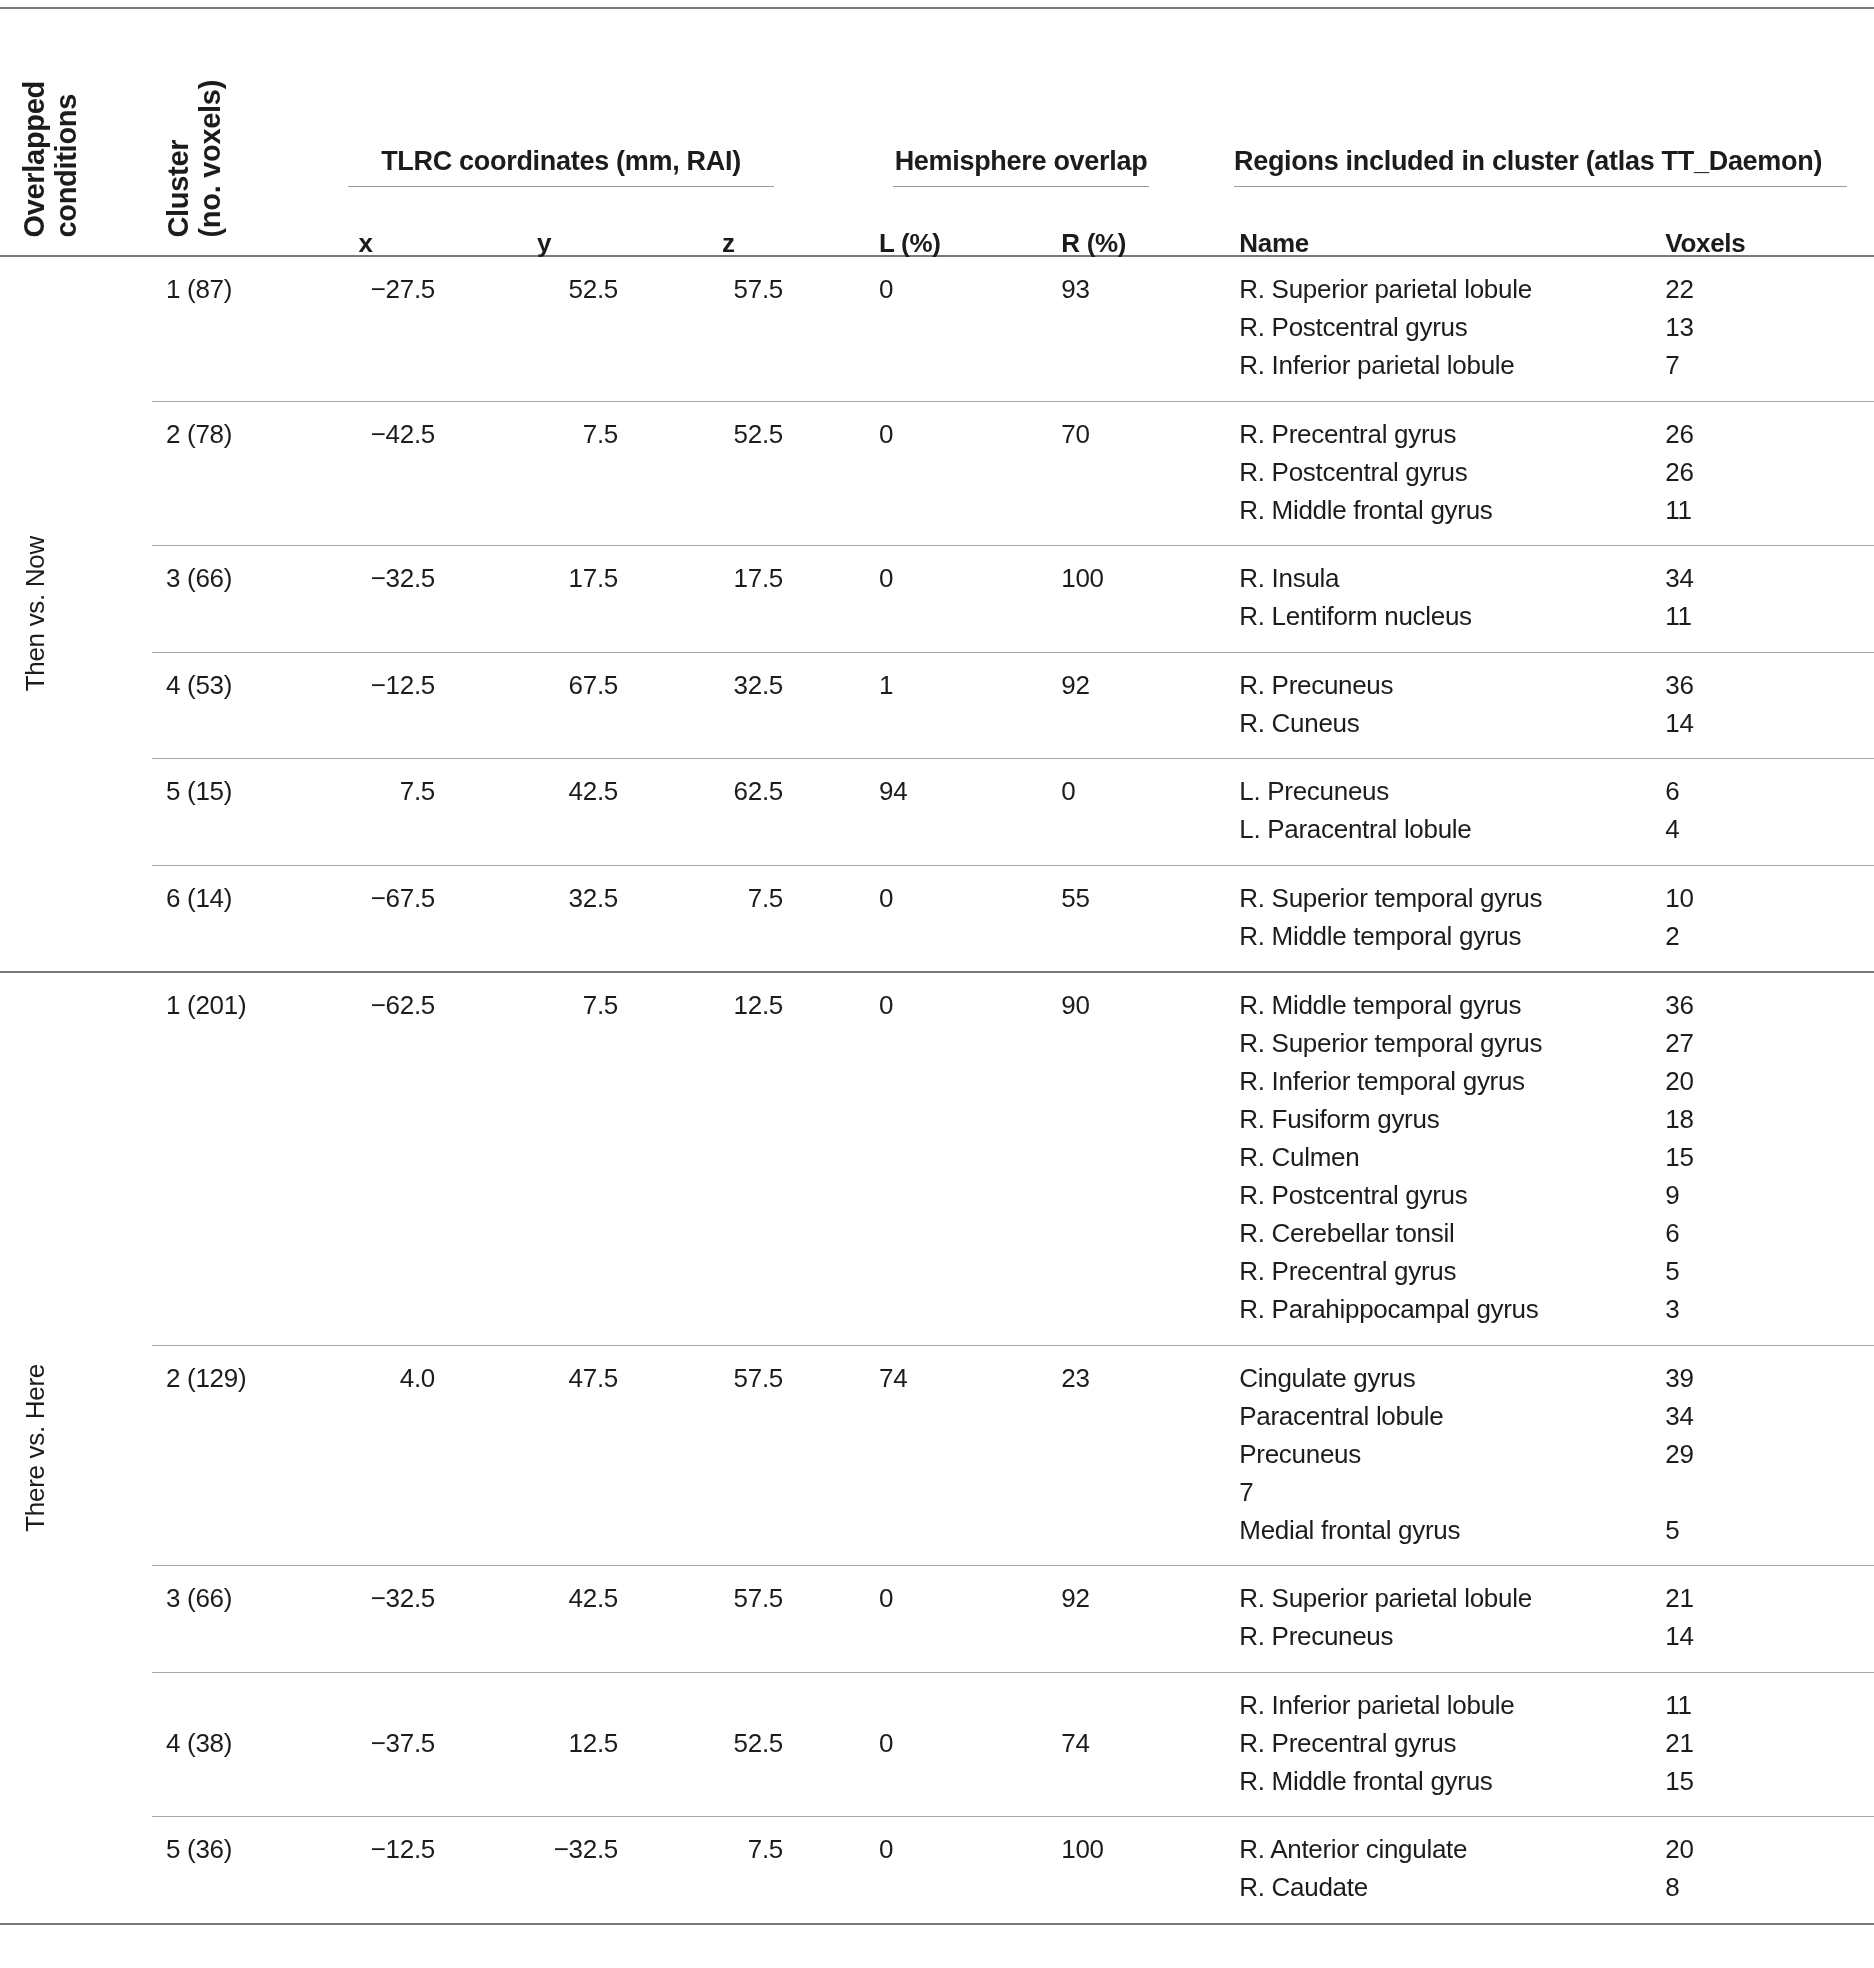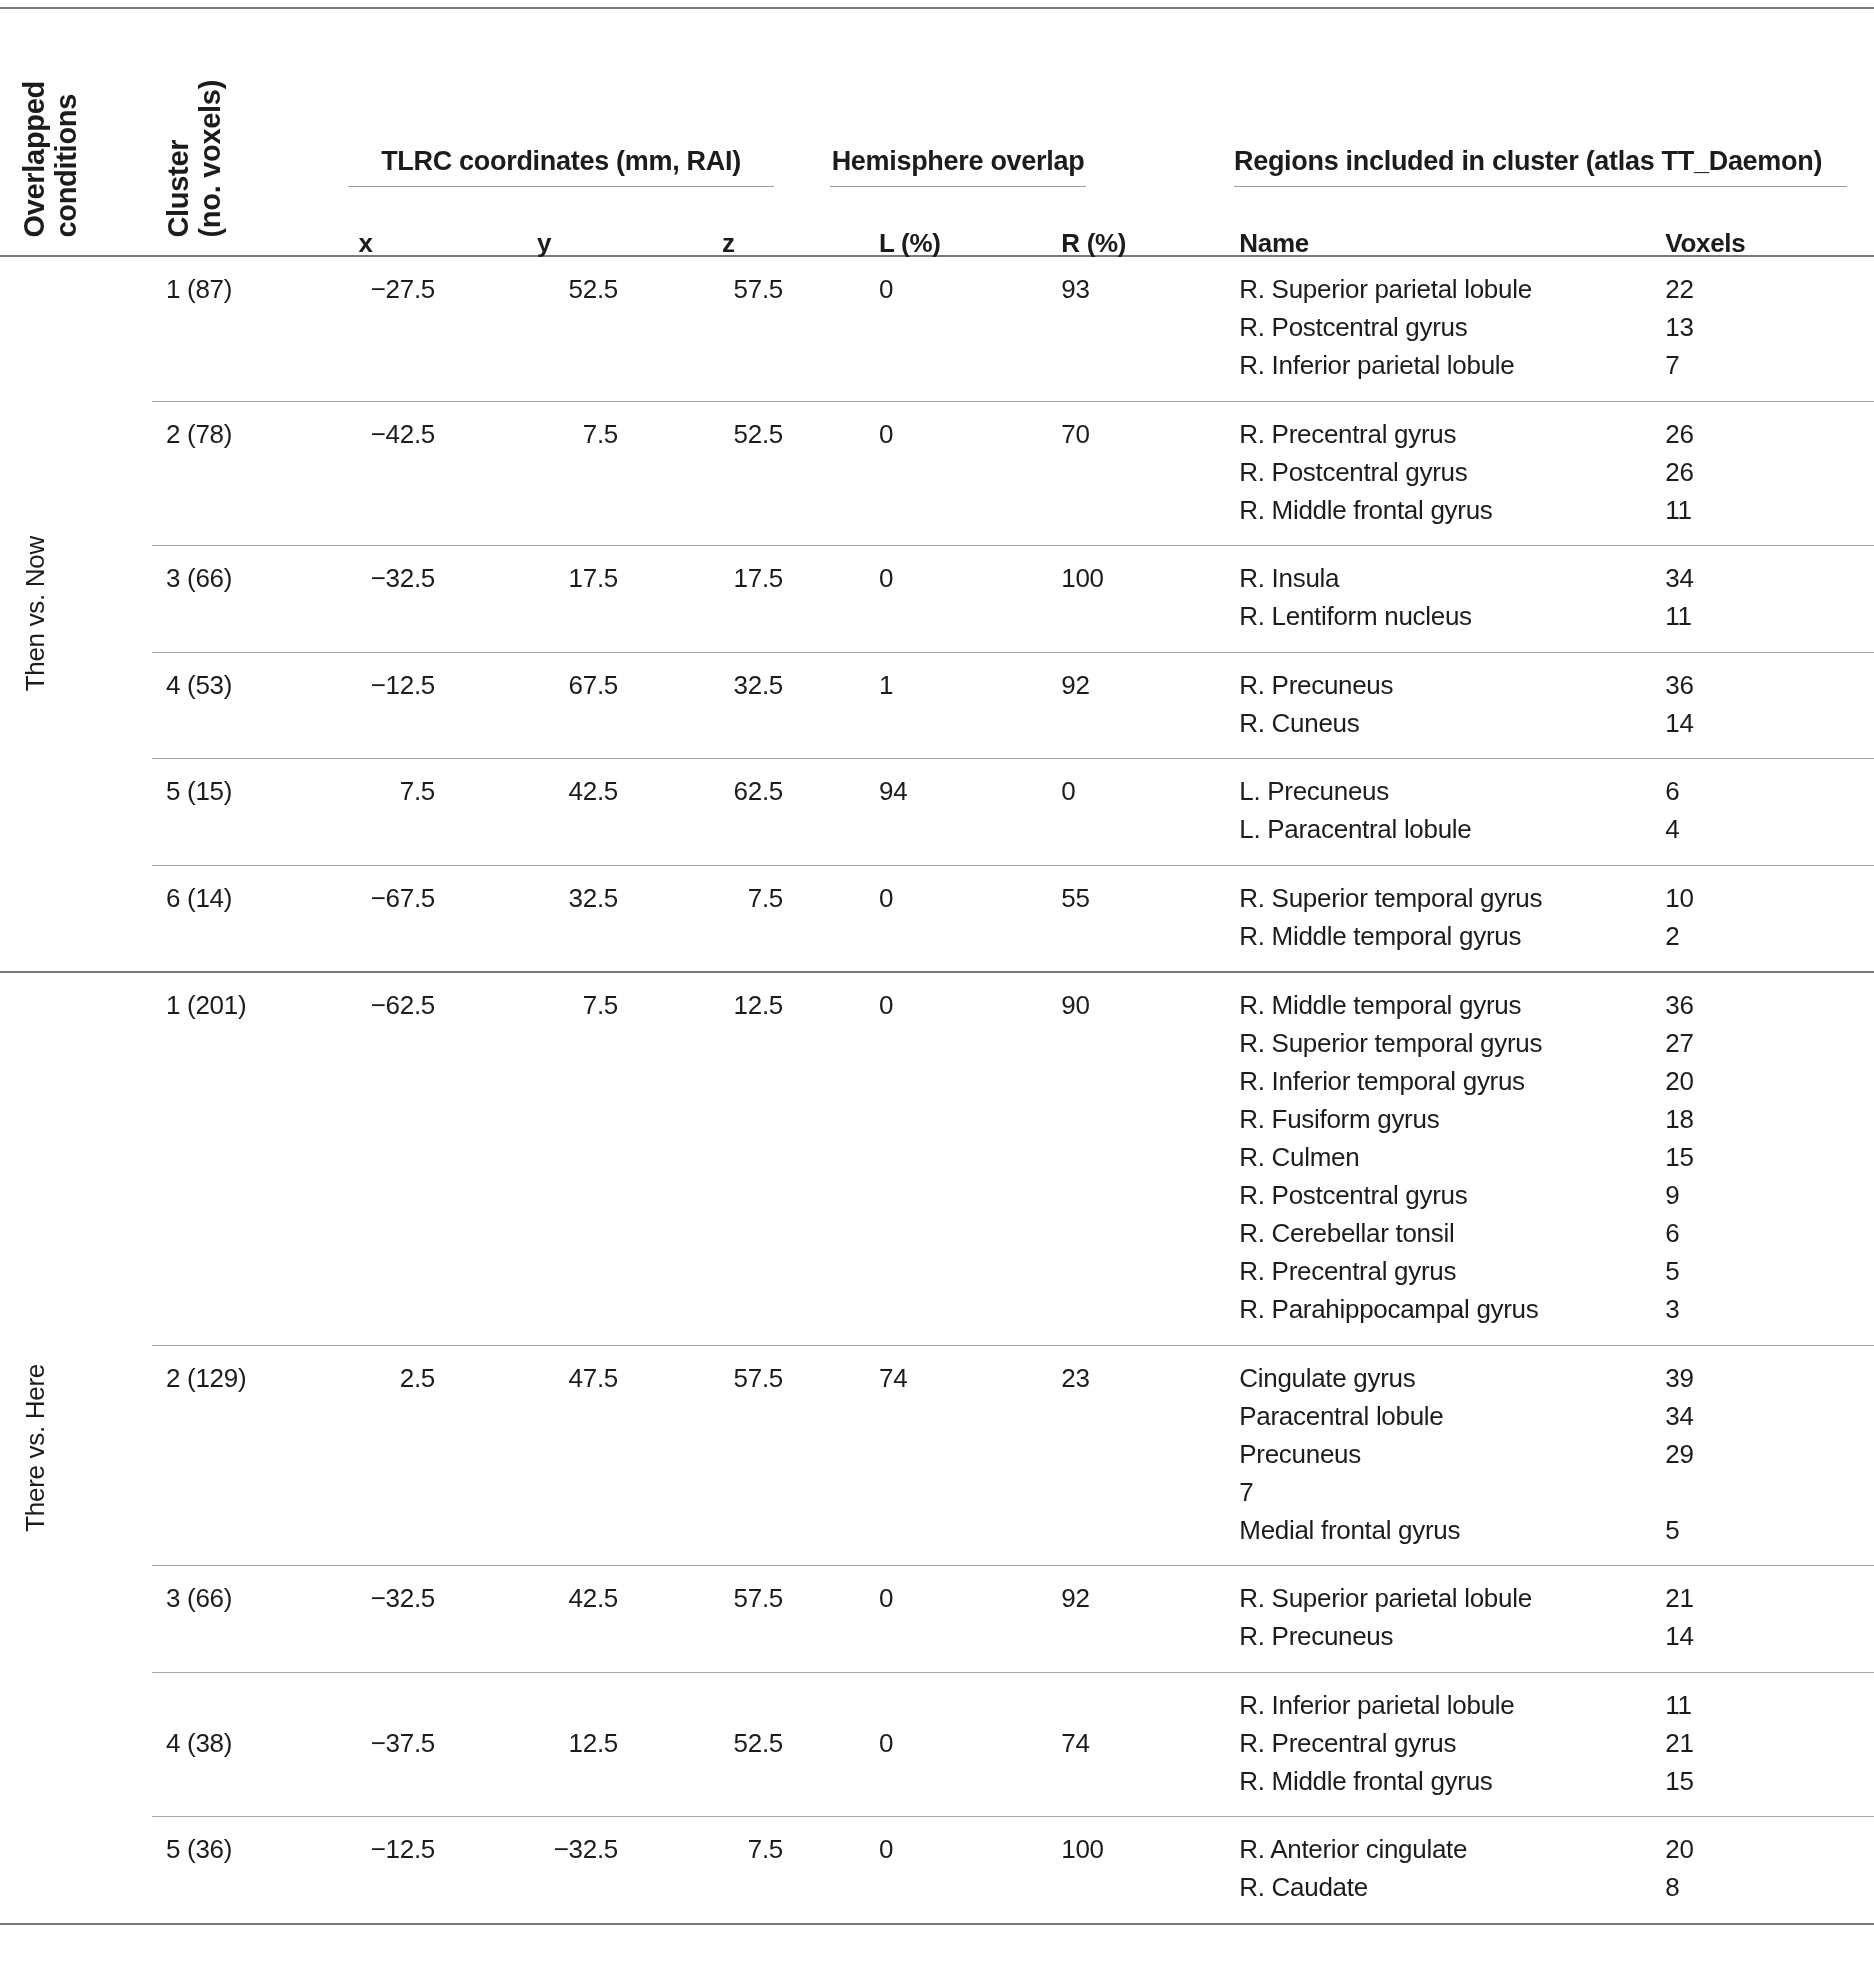--- a/index.html
+++ b/index.html
@@ -30,21 +30,21 @@
     font-weight: bold; font-size: 29px;
   }
   .rot-conditions { left: 19px; }
   .rot-cluster { left: 163px; }
   .group { position: absolute; top: 135px; }
   .group-title {
     font-weight: bold; font-size: 27px; height: 42px;
     display: flex; align-items: flex-end;
   }
   .group-tlrc   { left: 348px; width: 426px; }
-  .group-hemi   { left: 830px; width: 256px; }
+  .group-hemi   { left: 893px; width: 256px; }
   .group-regions{ left: 1234px; width: 613px; }
   .group-tlrc .group-title, .group-hemi .group-title { justify-content: center; }
   .group-regions .group-title { justify-content: flex-start; }
   .group-underline { margin-top: 8.7px; border-top: 1.7px solid #9a9a9a; }
   .subhead-row {
     position: absolute; left: 152px; right: 0; top: 202px;
     display: grid;
     grid-template-columns: 196px 122px 183px 165px 239px 178px 426px 1fr;
     font-weight: bold; font-size: 26px;
   }
@@ -372,21 +372,21 @@
               <div class="cell-z"></div>
               <div class="cell-l"></div>
               <div class="cell-r"></div>
               <div class="cell-name">R. Parahippocampal gyrus</div>
               <div class="cell-voxels">3</div>
             </div>
           </div>
           <div class="cluster-block">
             <div class="row">
               <div class="cell-cluster">2 (129)</div>
-              <div class="cell-x">2.5</div>
+              <div class="cell-x">4.0</div>
               <div class="cell-y">47.5</div>
               <div class="cell-z">57.5</div>
               <div class="cell-l">74</div>
               <div class="cell-r">23</div>
               <div class="cell-name">Cingulate gyrus</div>
               <div class="cell-voxels">39</div>
             </div>
             <div class="row">
               <div class="cell-cluster"></div>
               <div class="cell-x"></div>

